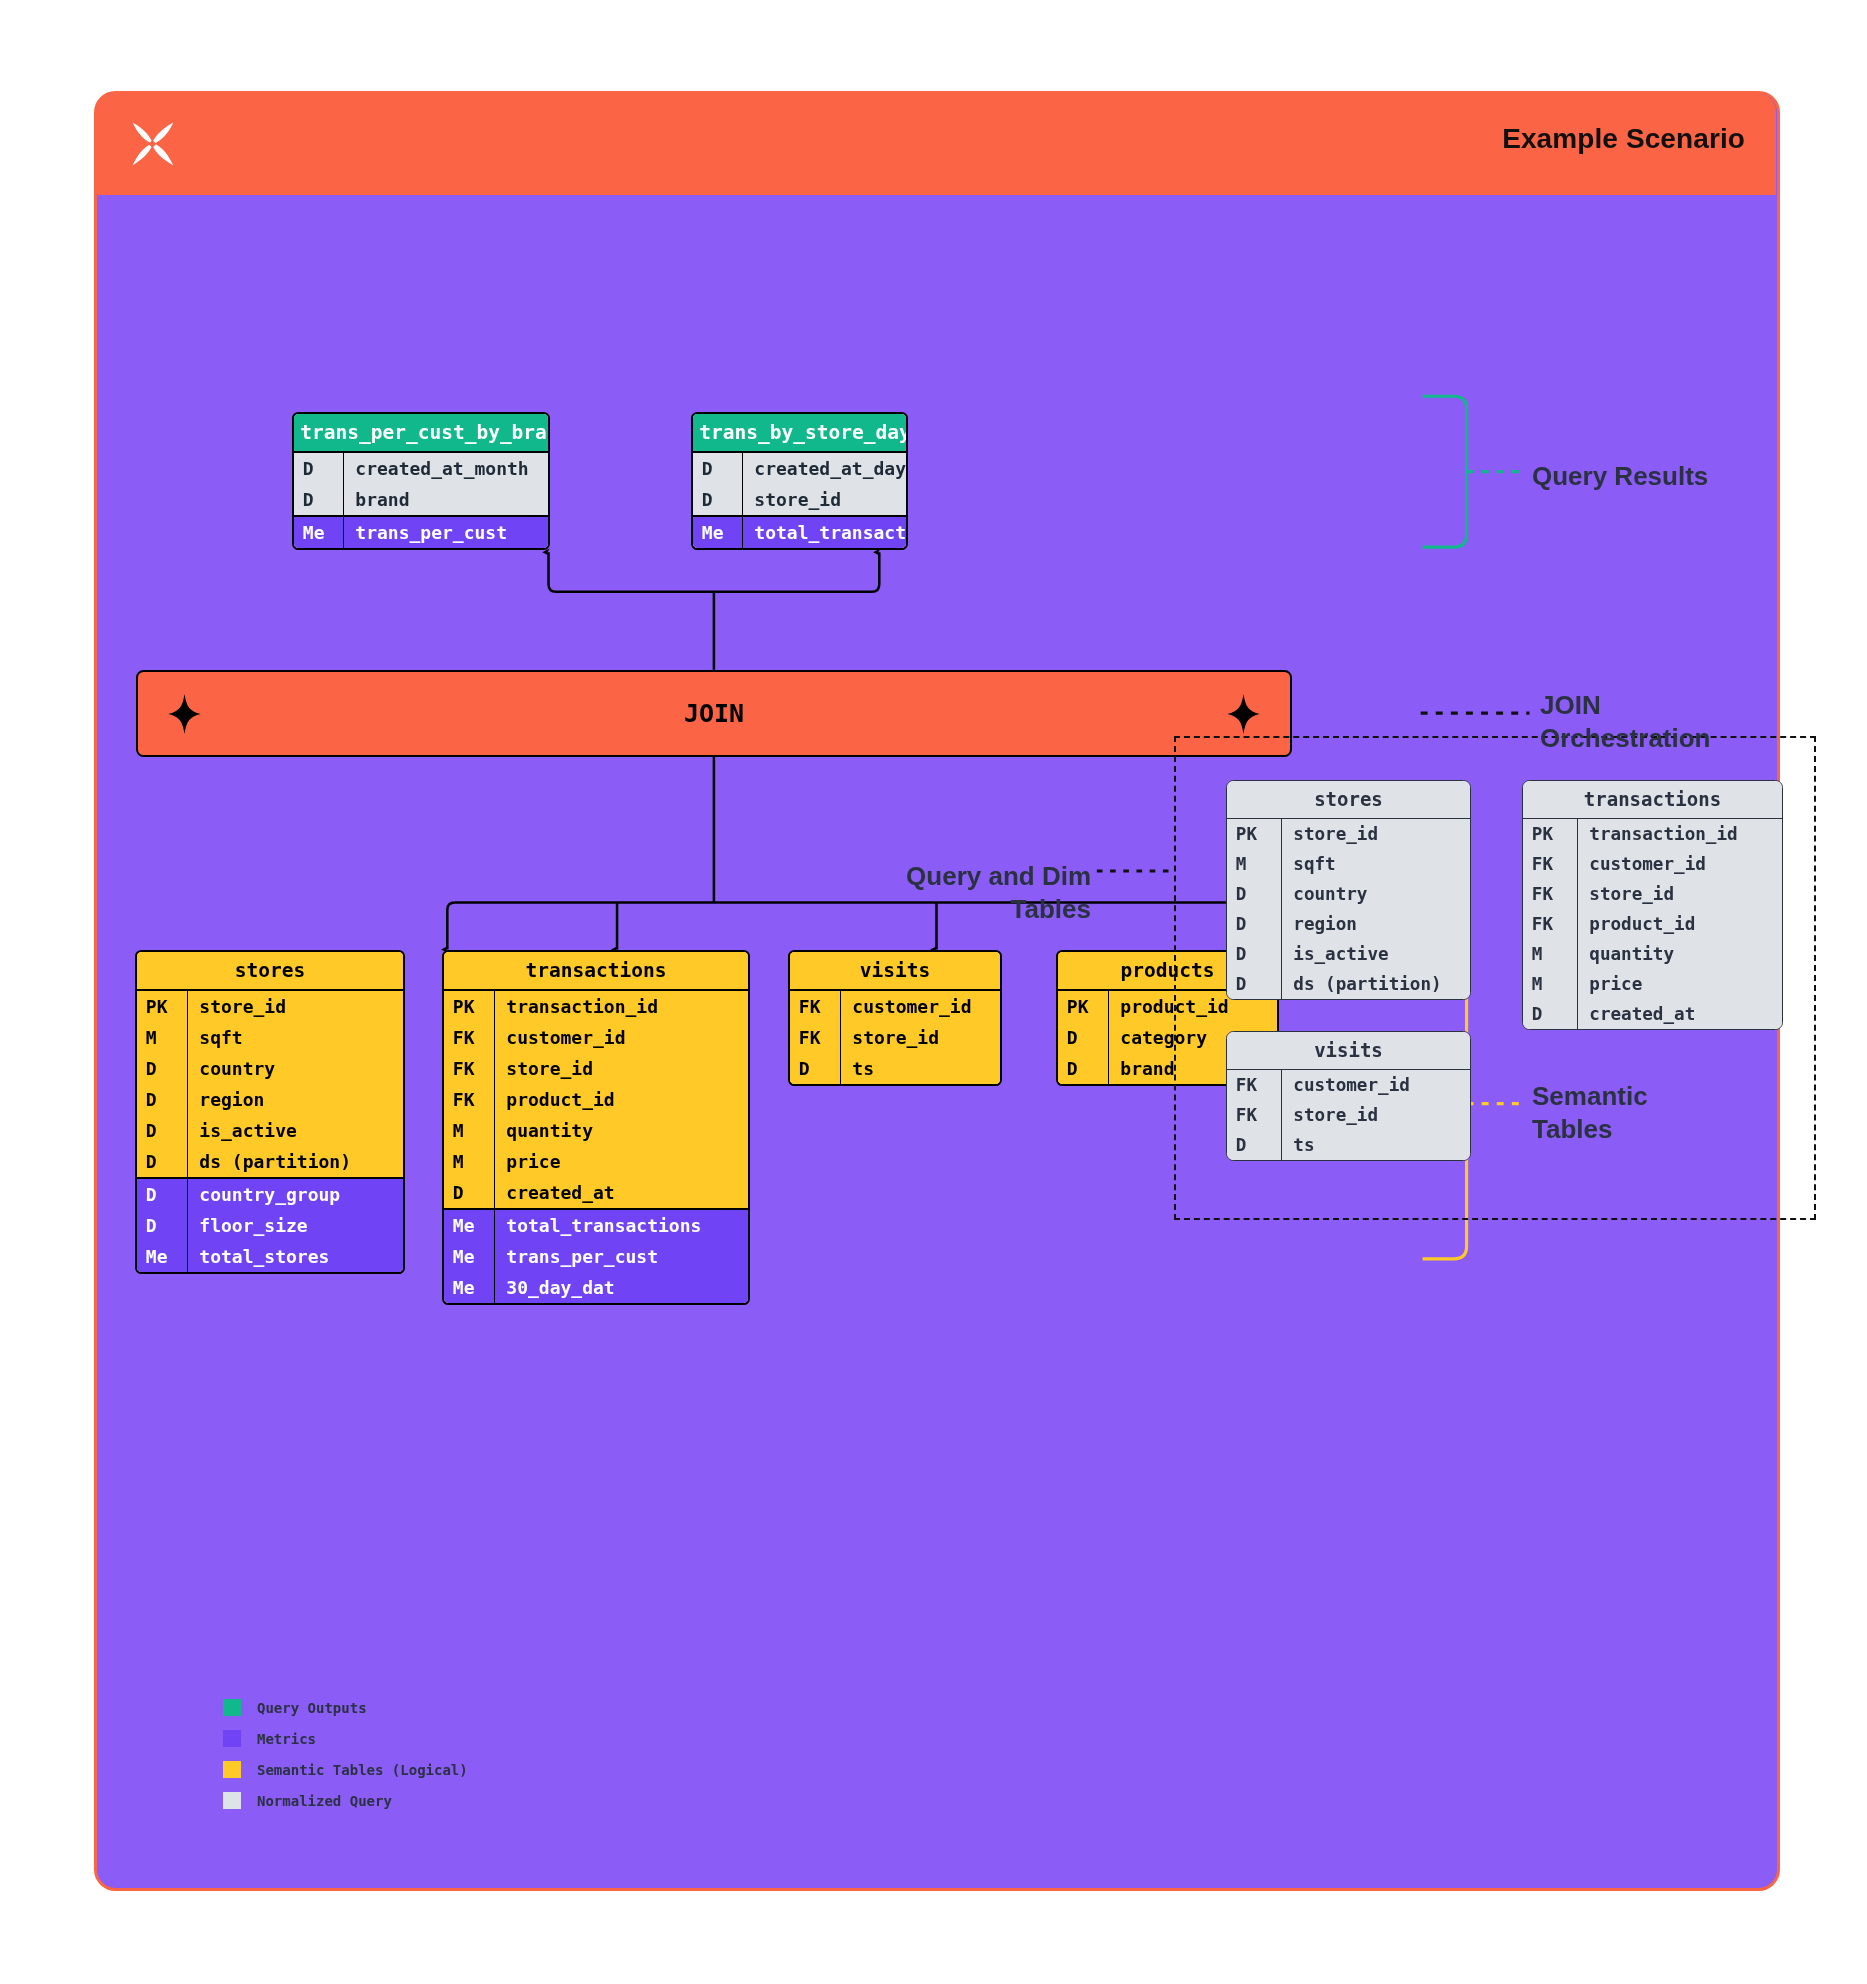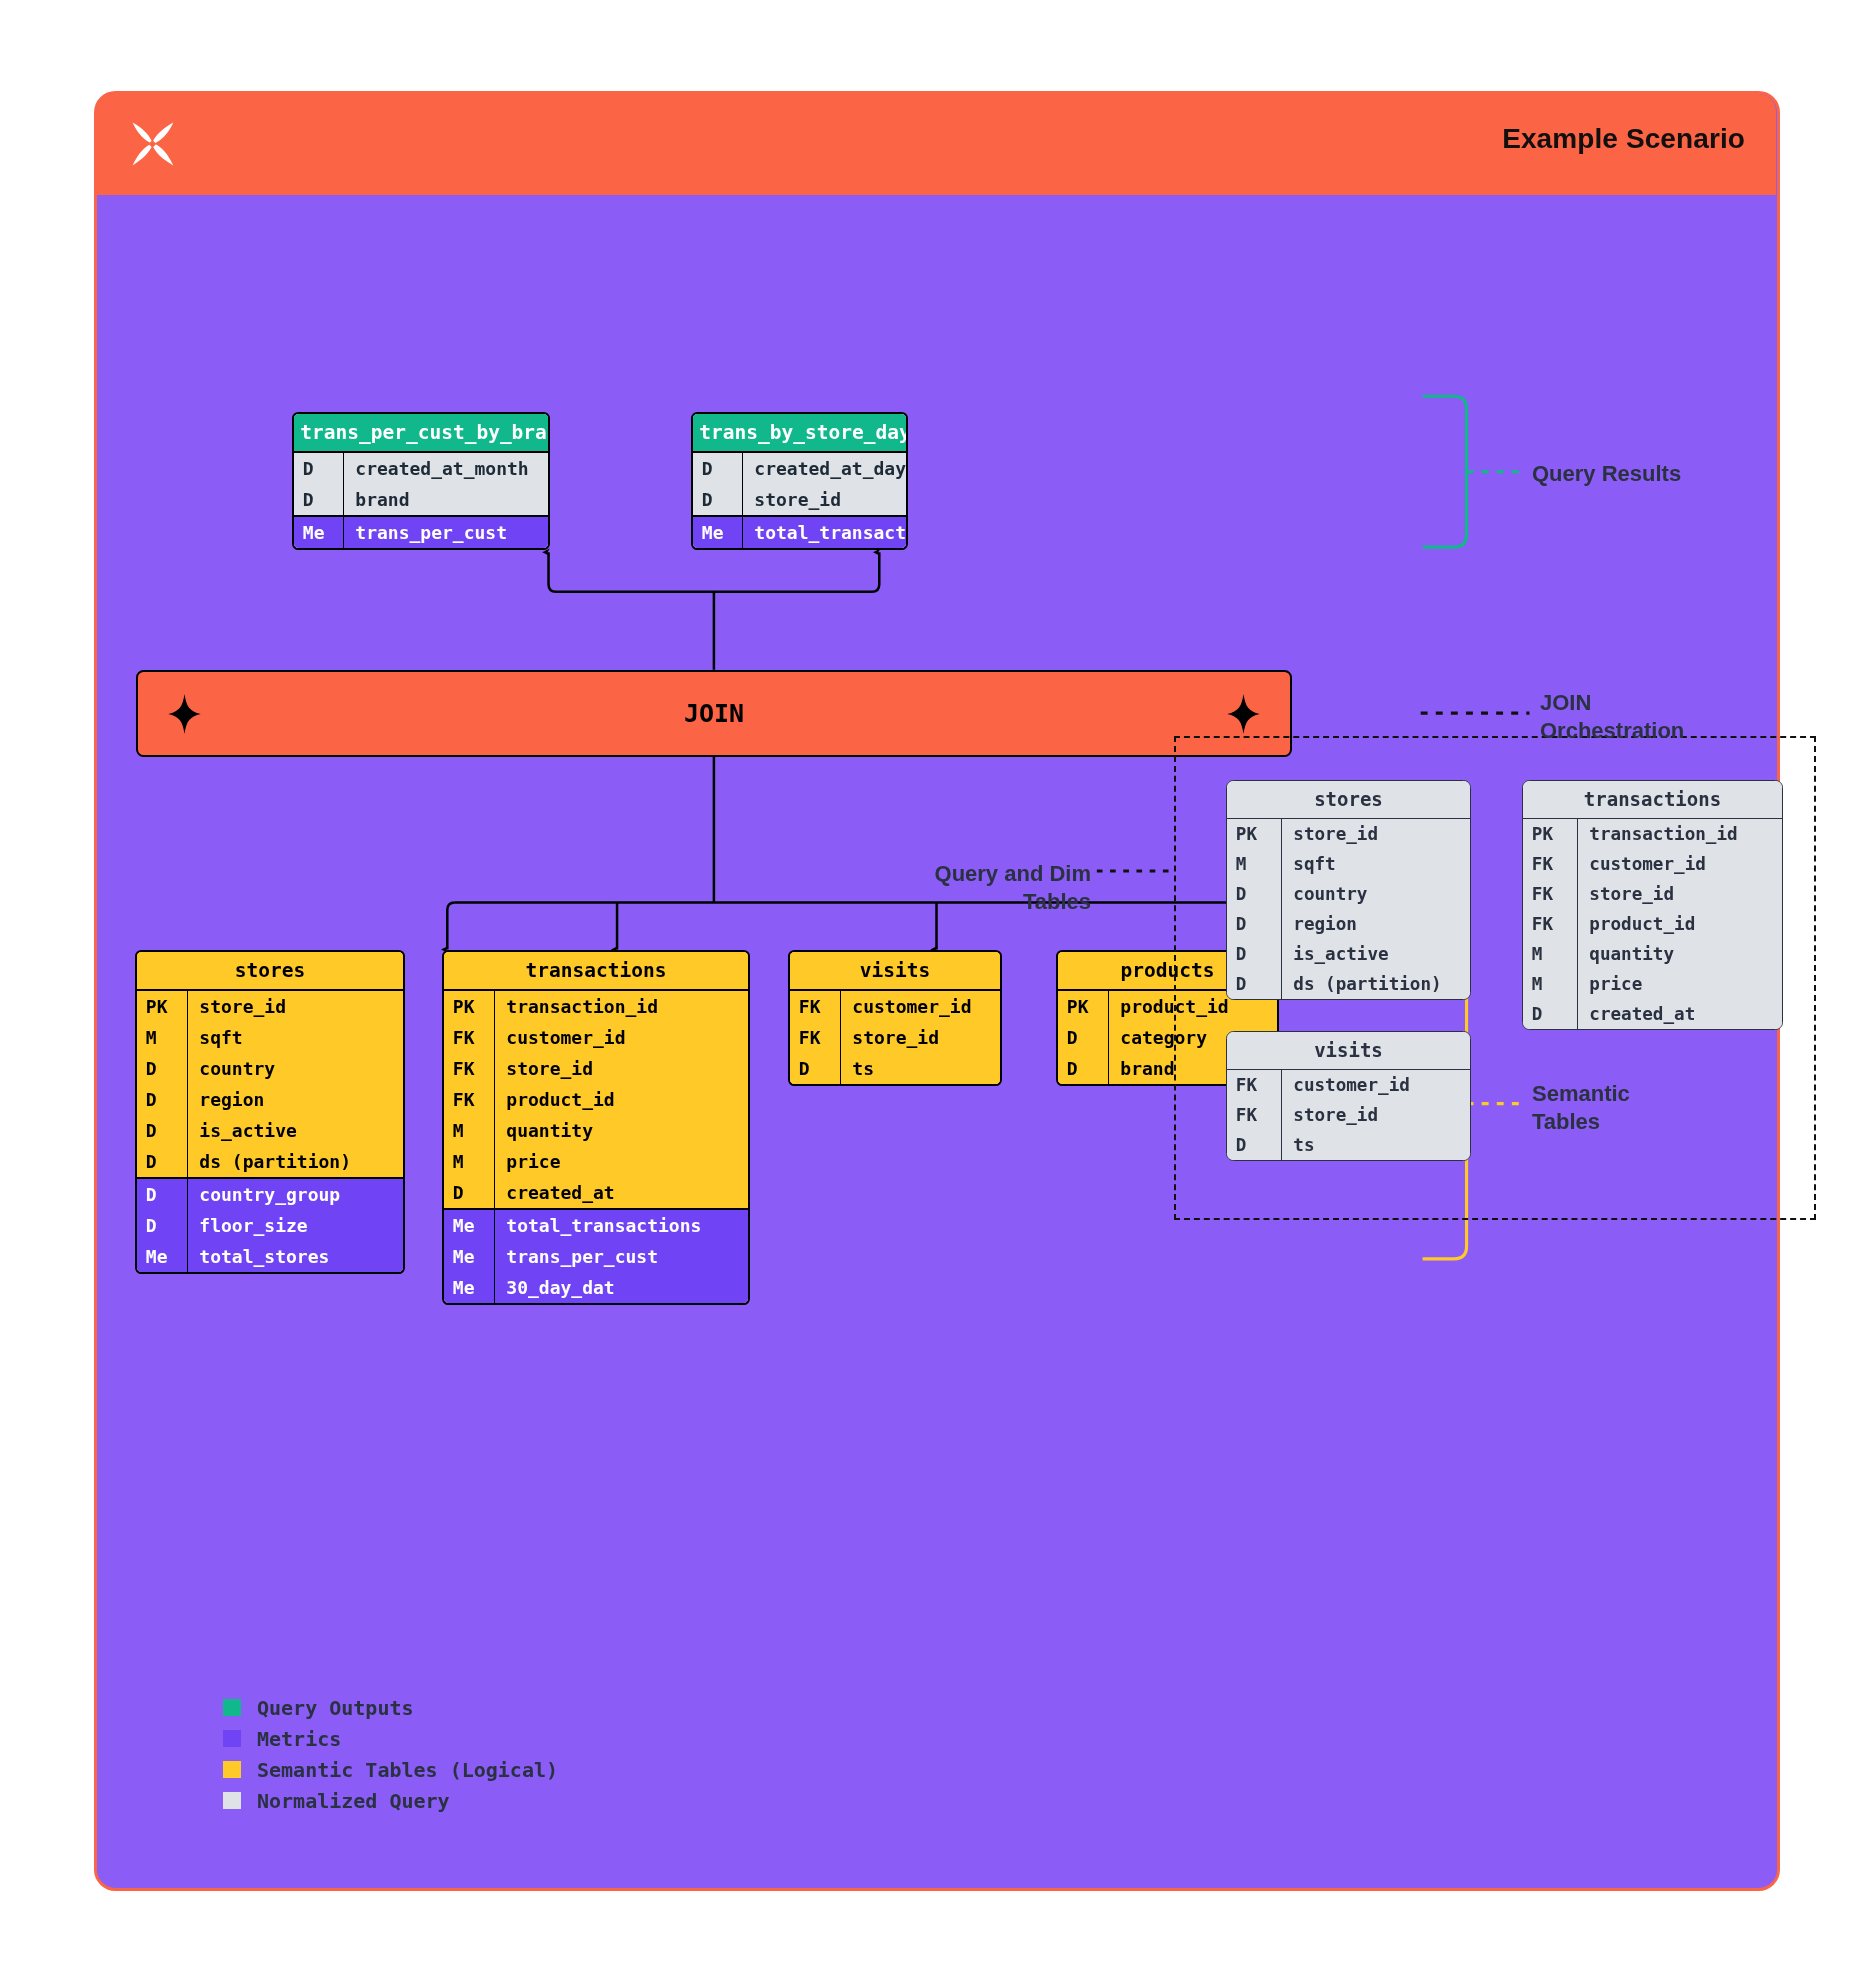--- a/index.html
+++ b/index.html
@@ -105,36 +105,36 @@
   .spark { position:absolute; top: 50%; transform: translateY(-50%); width:33px; height:40px; }
   .spark.left  { left: 30px; }
   .spark.right { right: 30px; }
 
   
   svg.conn { position:absolute; left:0; top:0; width:1679px; height:1694px; overflow:visible; pointer-events:none; }
 
   
   .annot {
     position:absolute;
-    font-size: 22px; font-weight: 700; color:#2A3140;
+    font-size: 26px; font-weight: 700; color:#2A3140;
     line-height: 1.25; white-space: pre-line;
   }
 
   
   #factdim {
     position:absolute; left: 1077px; top: 541px;
     width: 642px; height: 484px;
     border: 2.5px dashed #111;
   }
 
   
   #legend { position:absolute; left: 126px; top: 1497px; }
   .lg-row { display:flex; align-items:center; height: 31px; }
   .lg-sw { width: 17.6px; height: 17.6px; margin-right: 16.4px; flex:0 0 auto; }
-  .lg-tx { font-family:"DejaVu Sans Mono", monospace; font-size: 20px; font-weight: 700; color:#2A3140; }
+  .lg-tx { font-family:"DejaVu Sans Mono", monospace; font-size: 14px; font-weight: 700; color:#2A3140; }
 </style>
 </head>
 <body>
 
 <div id="frame">
 
   <div id="titlebar">
     <svg id="logo" viewBox="0 0 100 100">
       <path d="M12 10 C34 22 42 34 48 46 C54 34 64 22 86 10 C76 32 64 42 52 48
                C64 54 76 66 86 88 C64 76 54 64 48 52 C42 64 32 76 12 88

